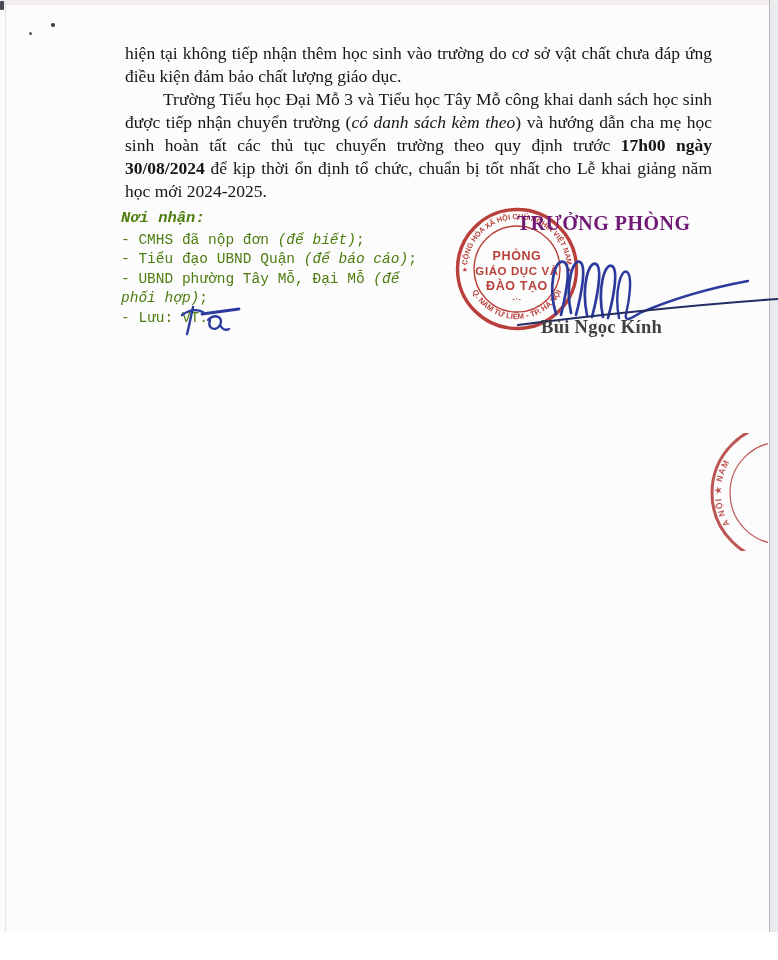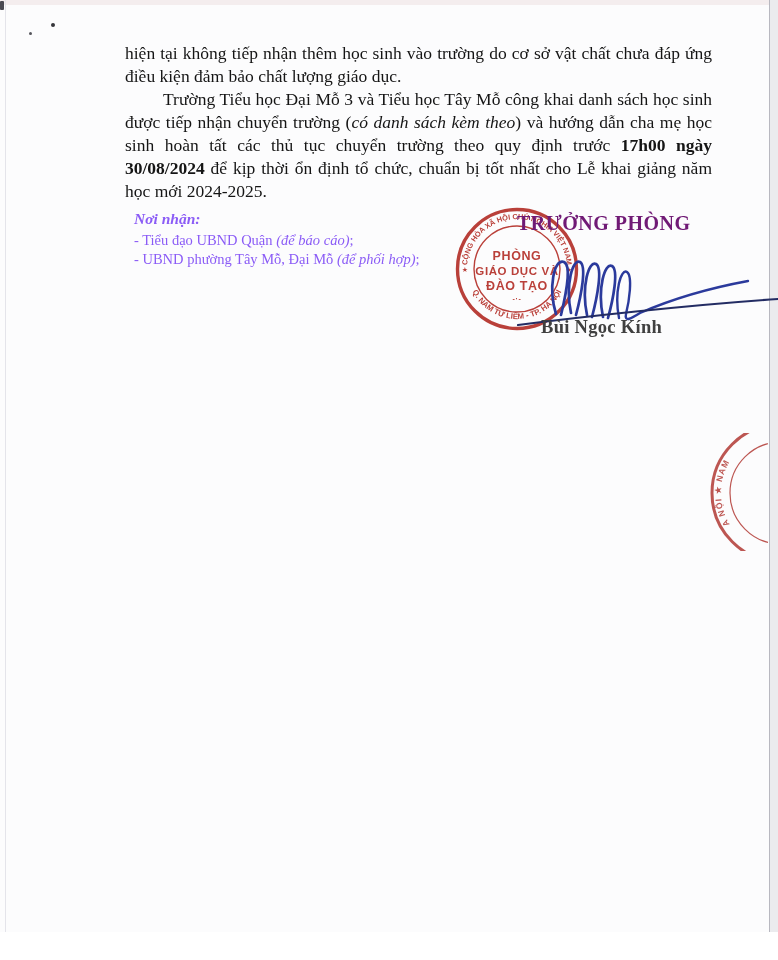--- a/index.html
+++ b/index.html
@@ -21,21 +21,21 @@
   .body-text{
     position:absolute;left:125px;top:42px;width:587px;
     font-size:17.5px;line-height:23px;text-align:justify;color:#151515;
   }
   .body-text p{margin:0;}
   .body-text p.indent{text-indent:38px;}
   .it{font-style:italic;}
   .bd{font-weight:bold;}
 
   
-  .recipients{position:absolute;left:134px;top:209px;width:315px;font-size:14.5px;line-height:19.5px;color:#8b5cf6;}
+  .recipients{position:absolute;left:121px;top:209px;width:315px;font-size:14.5px;line-height:19.5px;color:#4d7c0f;font-family:Liberation Mono, monospace;}
   .recipients .head{font-weight:bold;font-style:italic;font-size:15.5px;margin:0 0 2px 0;}
   .recipients .item{margin:0;}
   .recipients .item .it{font-style:italic;}
   .vt-line{position:relative;}
   .vt-scribble{position:absolute;left:58px;top:-8px;}
 
   
   .sig-title{
     position:absolute;left:517px;top:212px;font-weight:bold;font-size:20px;
     letter-spacing:.5px;color:#701a75;white-space:nowrap;z-index:3;
@@ -63,22 +63,33 @@
   <div class="speck s2"></div>
   <div class="speck s3"></div>
 
   <div class="body-text">
     <p><span>hiện tại không tiếp nhận thêm học sinh vào trường do cơ sở vật chất chưa đáp ứng điều kiện đảm bảo chất lượng giáo dục.</span></p>
     <p class="indent"><span>Trường Tiểu học Đại Mỗ 3 và Tiểu học Tây Mỗ công khai danh sách học sinh được tiếp nhận chuyển trường (</span><span class="it">có danh sách kèm theo</span><span>) và hướng dẫn cha mẹ học sinh hoàn tất các thủ tục chuyển trường theo quy định trước </span><span class="bd">17h00 ngày 30/08/2024</span><span> để kịp thời ổn định tổ chức, chuẩn bị tốt nhất cho Lễ khai giảng năm học mới 2024-2025.</span></p>
   </div>
 
   <div class="recipients">
     <p class="head">Nơi nhận:</p>
+    <p class="item"><span>- CMHS đã nộp đơn </span><span class="it">(để biết)</span><span>;</span></p>
     <p class="item"><span>- Tiểu đạo UBND Quận </span><span class="it">(để báo cáo)</span><span>;</span></p>
     <p class="item"><span>- UBND phường Tây Mỗ, Đại Mỗ </span><span class="it">(để phối hợp)</span><span>;</span></p>
+    <p class="item vt-line"><span>- Lưu: VT.</span>
+      <svg class="vt-scribble" width="62" height="38" viewBox="0 0 62 38">
+        <g fill="none" stroke="#2b3a9c" stroke-width="2.4" stroke-linecap="round">
+          <path d="M 14 6 C 12 15 10 26 8 33"></path>
+          <path d="M 3 14 C 10 9 18 8 24 11"></path>
+          <path d="M 29 19 C 36 12 45 16 41 24 C 37 31 28 28 31 19 M 41 24 C 43 28 46 30 50 28"></path>
+          <path d="M 23 13 L 60 8" stroke-width="2.8"></path>
+        </g>
+      </svg>
+    </p>
   </div>
 
   <svg class="stamp-svg" width="130" height="130" viewBox="0 0 130 130">
     <defs>
       <path id="arcTop" d="M 15 65 A 50 50 0 1 1 115 65"></path>
       <path id="arcBottom" d="M 15 65 A 50 50 0 0 0 115 65"></path>
     </defs>
     <circle cx="65" cy="65" r="59.5" fill="none" stroke="#b5322c" stroke-width="3.4"></circle>
     <circle cx="65" cy="65" r="43" fill="none" stroke="#b5322c" stroke-width="1.4"></circle>
     <text class="stamp-ring-text" font-size="7.4" fill="#b5322c">

